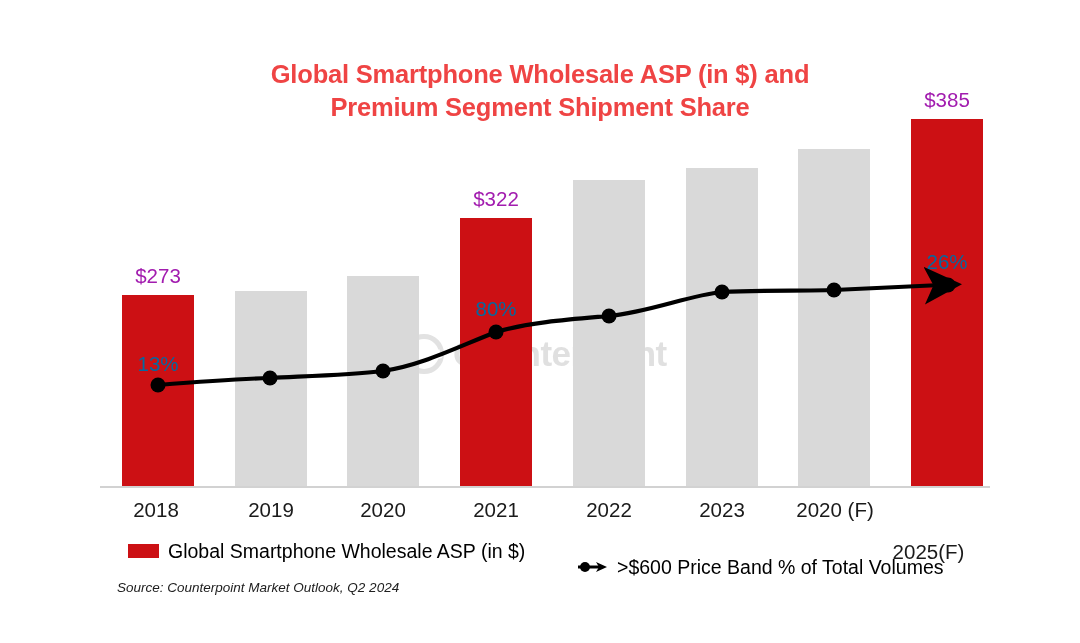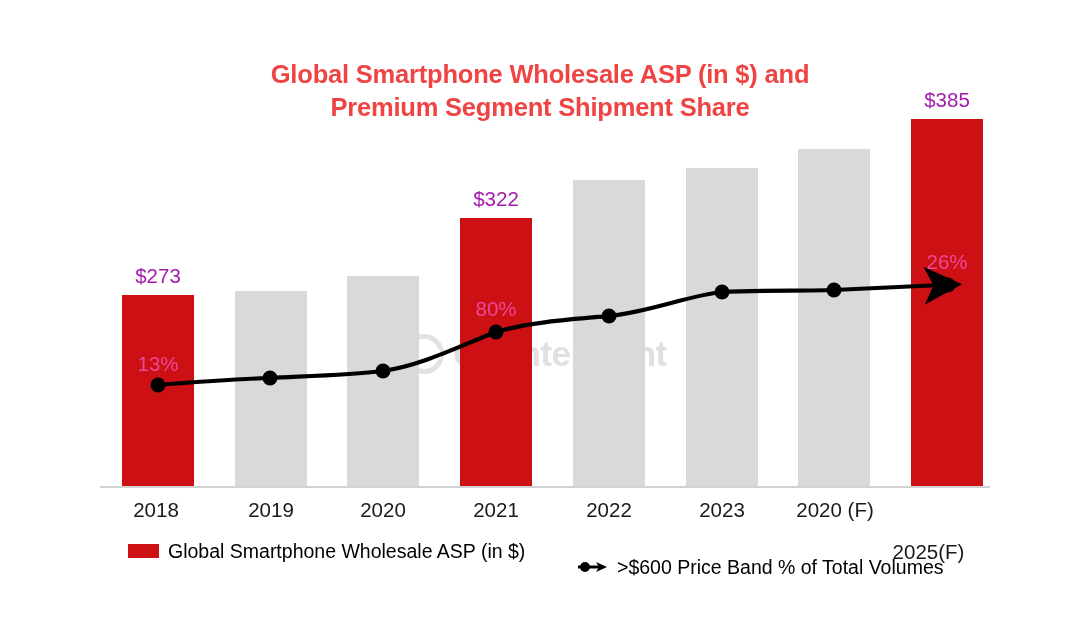--- a/index.html
+++ b/index.html
@@ -100,21 +100,21 @@
     font-family: "Liberation Sans", sans-serif;
     font-size: 20.5px;
     color: #a21caf;
     white-space: nowrap;
   }
   .bar-inner-label {
     position: absolute;
     text-align: center;
     font-family: "Liberation Sans", sans-serif;
     font-size: 20.5px;
-    color: #ec4899;
+    color: #0369a1;
     white-space: nowrap;
     z-index: 4;
   }
 
   
   .line-layer {
     position: absolute;
     left: 0;
     top: 0;
     width: 1080px;
@@ -276,14 +276,15 @@
         <svg width="31" height="14" viewBox="0 0 31 14">
           <line x1="1" y1="7" x2="24" y2="7" stroke="#000000" stroke-width="3"></line>
           <circle cx="8" cy="7" r="5" fill="#000000"></circle>
           <path d="M19,2 L30,7 L19,12 L22,7 Z" fill="#000000"></path>
         </svg>
       </span>
       <span class="legend-label">&gt;$600 Price Band % of Total Volumes</span>
     </div>
   </div>
 
+  <div class="source-note">Source: Counterpoint Market Outlook, Q2 2024</div>
 
 </div>
 
 </body></html>

